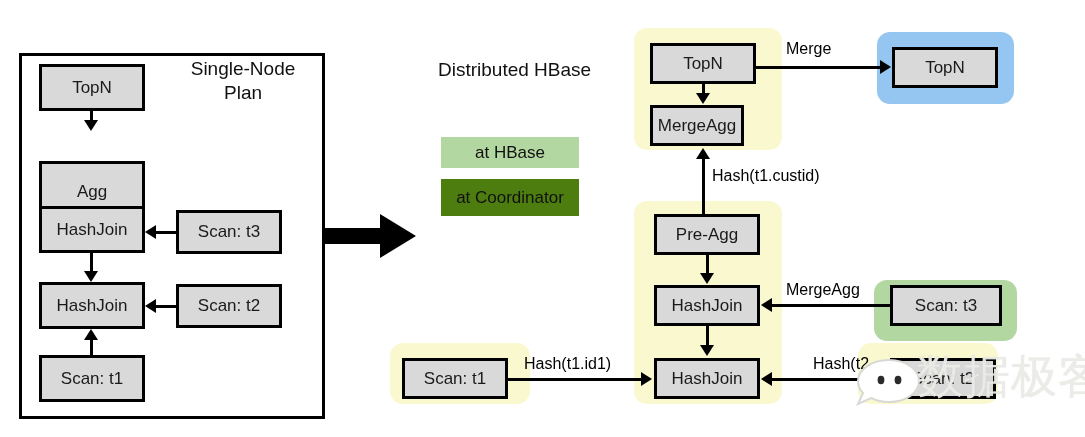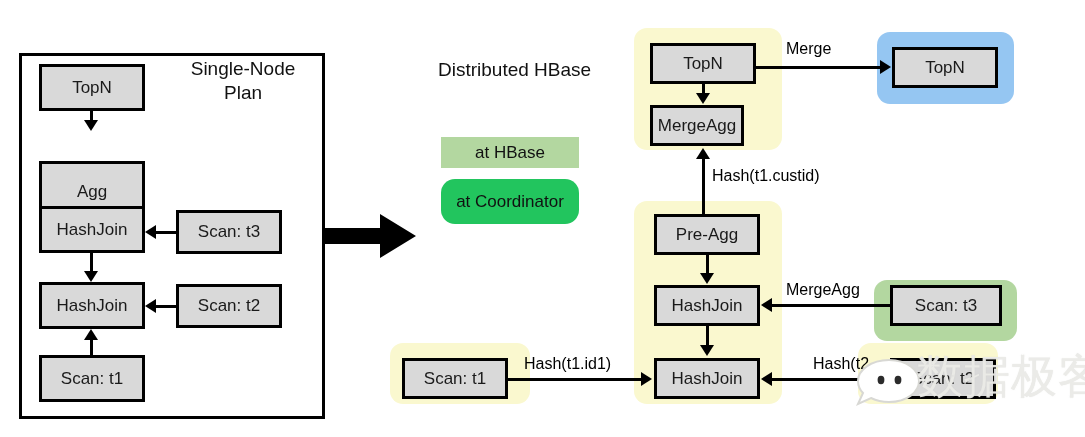--- a/index.html
+++ b/index.html
@@ -79,21 +79,21 @@
   }
   .swatch{
     position:absolute;
     box-sizing:border-box;
     display:flex;align-items:center;justify-content:center;
     font-size:17px;color:#111;
     z-index:5;
   }
   #sw-hdfs{left:441px;top:95px;width:138px;height:31px;background:#faf8cf;}
   #sw-hbase{left:441px;top:137px;width:138px;height:31px;background:#b3d7a0;}
-  #sw-coord{left:441px;top:179px;width:138px;height:45px;background:#22c55e;border-radius:14px;}
+  #sw-coord{left:441px;top:179px;width:138px;height:37px;background:#4d7c0f;}
 
   
   #watermark{
     position:absolute;
     left:855px;top:342px;
     width:230px;height:80px;
     z-index:9;
     pointer-events:none;
   }
   #wm-text{

